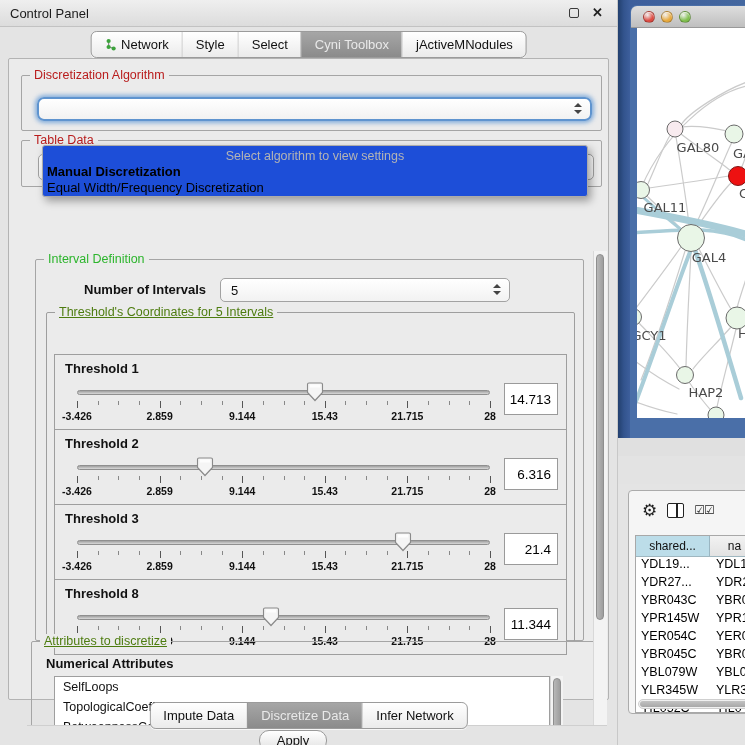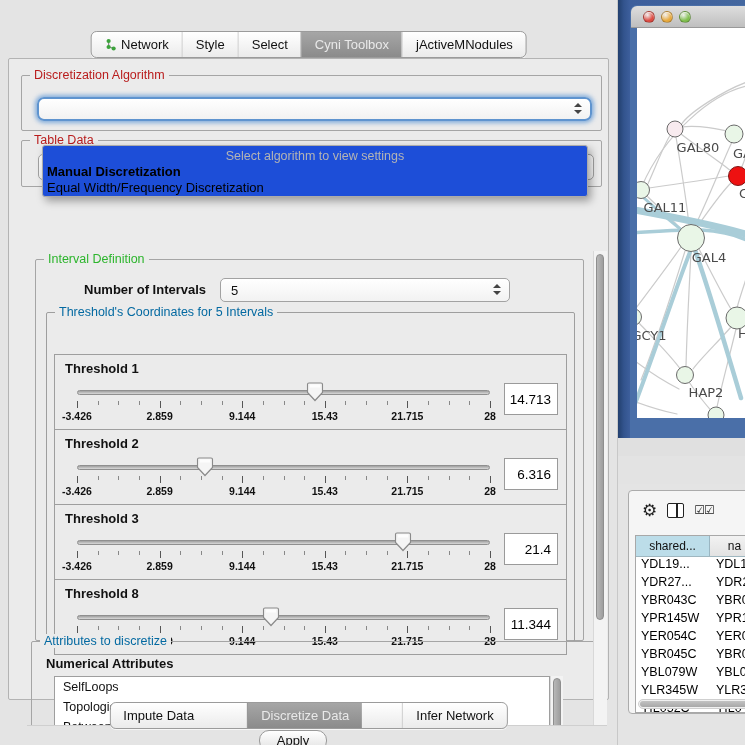--- a/index.html
+++ b/index.html
@@ -14,30 +14,30 @@
   .cp-title { position:absolute; left:10px; top:6px; font-size:13px; color:#1c1c1c; }
   .cp-float { position:absolute; right:38px; top:8px; width:10px; height:10px; border:1.6px solid #3a3a3a; border-radius:2px; }
   .cp-close { position:absolute; right:14px; top:5px; font-size:13px; font-weight:bold; color:#222; }
 
   .tabstrip { position:absolute; display:inline-flex; border:1px solid #9b9b9b; border-radius:6px;
     overflow:hidden; background:linear-gradient(#ffffff,#ebebeb); box-shadow:0 1px 0 rgba(255,255,255,.7); }
   .tab { padding:5px 13px; font-size:13px; color:#111; white-space:nowrap; border-left:1px solid #cfcfcf; display:flex; align-items:center; gap:5px; }
   .tab:first-child { border-left:none; }
   .tab.sel { background:linear-gradient(#a6a6a6,#8b8b8b); color:#e9e9e9; border-left-color:#8b8b8b; }
   .tabstrip-top { top:31px; left:50%; transform:translateX(-50%); }
-  .tabstrip-bottom { top:702px; left:50%; transform:translateX(-50%);gap:40px; }
+  .tabstrip-bottom { top:702px; left:50%; transform:translateX(-50%); }
 
   .content { position:absolute; left:8px; top:58px; width:601px; height:642px;
     background:#ebebeb; border:1px solid #b3b3b3; border-radius:2px; }
 
   .group { position:absolute; border:1px solid #a5a5a5; border-radius:2px; }
   .legend { position:absolute; top:-8px; left:8px; background:#ebebeb; padding:0 4px; font-size:12.5px; }
   .legend.black { color:#b91c1c; }
   .legend.green { color:#2cb52c; }
-  .legend.blue  { color:#0369a1; }
+  .legend.blue  { color:#4d7c0f;text-decoration:underline; }
 
   .combo { position:absolute; background:linear-gradient(#ffffff,#f2f2f2); border:1px solid #a2a2a2;
     border-radius:5px; font-size:13px; color:#111; display:flex; align-items:center; padding:0 22px 0 10px; }
   .combo .spin { position:absolute; right:8px; top:50%; transform:translateY(-50%); width:8px; height:12px; }
   .combo .spin i { display:block; width:0; height:0; border-left:4px solid transparent; border-right:4px solid transparent; }
   .combo .spin i.up { border-bottom:4px solid #444; margin-bottom:3px; }
   .combo .spin i.dn { border-top:4px solid #444; }
   .combo.focusring { border:2px solid #5f94cf; box-shadow:0 0 4px 2px rgba(96,152,214,.75); border-radius:7px; }
 
   
@@ -111,20 +111,25 @@
 
   svg text { font-family:"DejaVu Sans","Liberation Sans",sans-serif; }
 </style>
 </head>
 <body>
 
 <div id="stage">
 
   <div class="cp">
 
+    <div class="cp-titlebar">
+      <span class="cp-title">Control Panel</span>
+      <span class="cp-float"></span>
+      <span class="cp-close">✕</span>
+    </div>
 
     <div class="tabstrip tabstrip-top" id="topTabs">
         <div class="tab">
           <svg width="12" height="13" viewBox="0 0 12 13">
             <path d="M4 3 L4 9 L9 10" stroke="#8a8a8a" stroke-width="1.2" fill="none"></path>
             <circle cx="4" cy="3" r="2.1" fill="#3ba33b"></circle>
             <circle cx="4" cy="9" r="2.1" fill="#3ba33b"></circle>
             <circle cx="9" cy="10.5" r="2.1" fill="#3ba33b"></circle>
           </svg>
           <span>Network</span>

